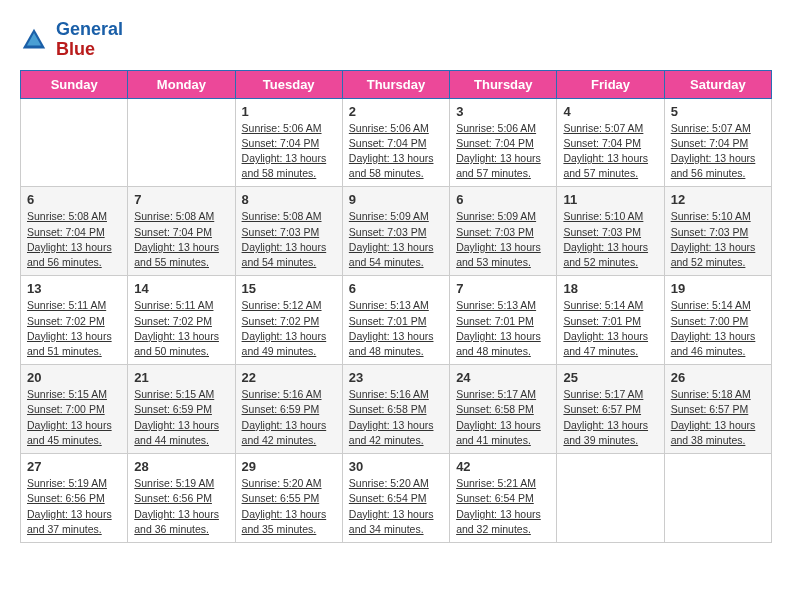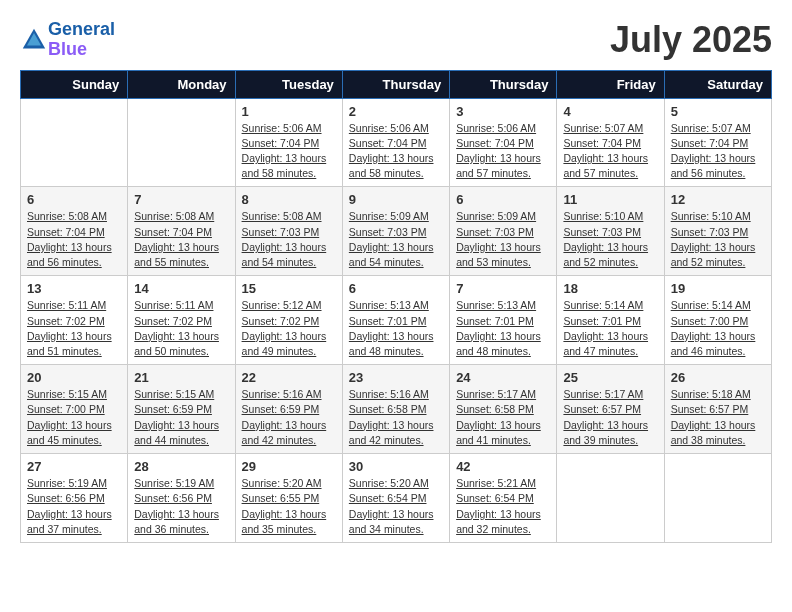--- a/index.html
+++ b/index.html
@@ -12,21 +12,21 @@
     }
     .header {
       display: flex;
       justify-content: space-between;
       align-items: flex-start;
       margin-bottom: 10px;
     }
     .logo {
       display: flex;
       align-items: center;
-      gap: 0;
+      gap: 8px;
     }
     .logo-text {
       font-size: 18px;
       font-weight: bold;
       color: #333;
       line-height: 1.1;
     }
     .logo-text span {
       color: #1a5fa8;
     }
@@ -46,23 +46,23 @@
     .location {
       font-size: 16px;
       color: #555;
     }
     .calendar {
       width: 100%;
       border-collapse: collapse;
       border: 1px solid #ccc;
     }
     .calendar th {
-      background-color: #0f172a;
+      background-color: #ec4899;
       color: #fff;
-      text-align: right;
+      text-align: center;
       padding: 6px 8px;
       font-size: 13px;
       border: 1px solid #2a6db5;
     }
     .calendar td {
       vertical-align: top;
       padding: 5px 6px;
       border: 1px solid #ccc;
       font-size: 11px;
       color: #333;
@@ -93,25 +93,24 @@
 <body>
 
 <div class="header">
   <div class="logo">
     <svg class="logo-icon" viewBox="0 0 40 40">
       <polygon points="20,4 36,32 4,32" fill="#1a5fa8"></polygon>
       <polygon points="20,10 30,28 10,28" fill="#4a9fd4"></polygon>
     </svg>
     <div class="logo-text">
       <div><span>General</span></div>
-      <div><span style="color:#8b5cf6">Blue</span></div>
+      <div><span style="color:#b91c1c">Blue</span></div>
     </div>
   </div>
   <div class="title-block">
-    <div class="month-year">July 2025</div>
   </div>
 </div>
 
 <table class="calendar">
   <thead>
     <tr>
       <th>Sunday</th>
       <th>Monday</th>
       <th>Tuesday</th>
       <th>Thursday</th>

